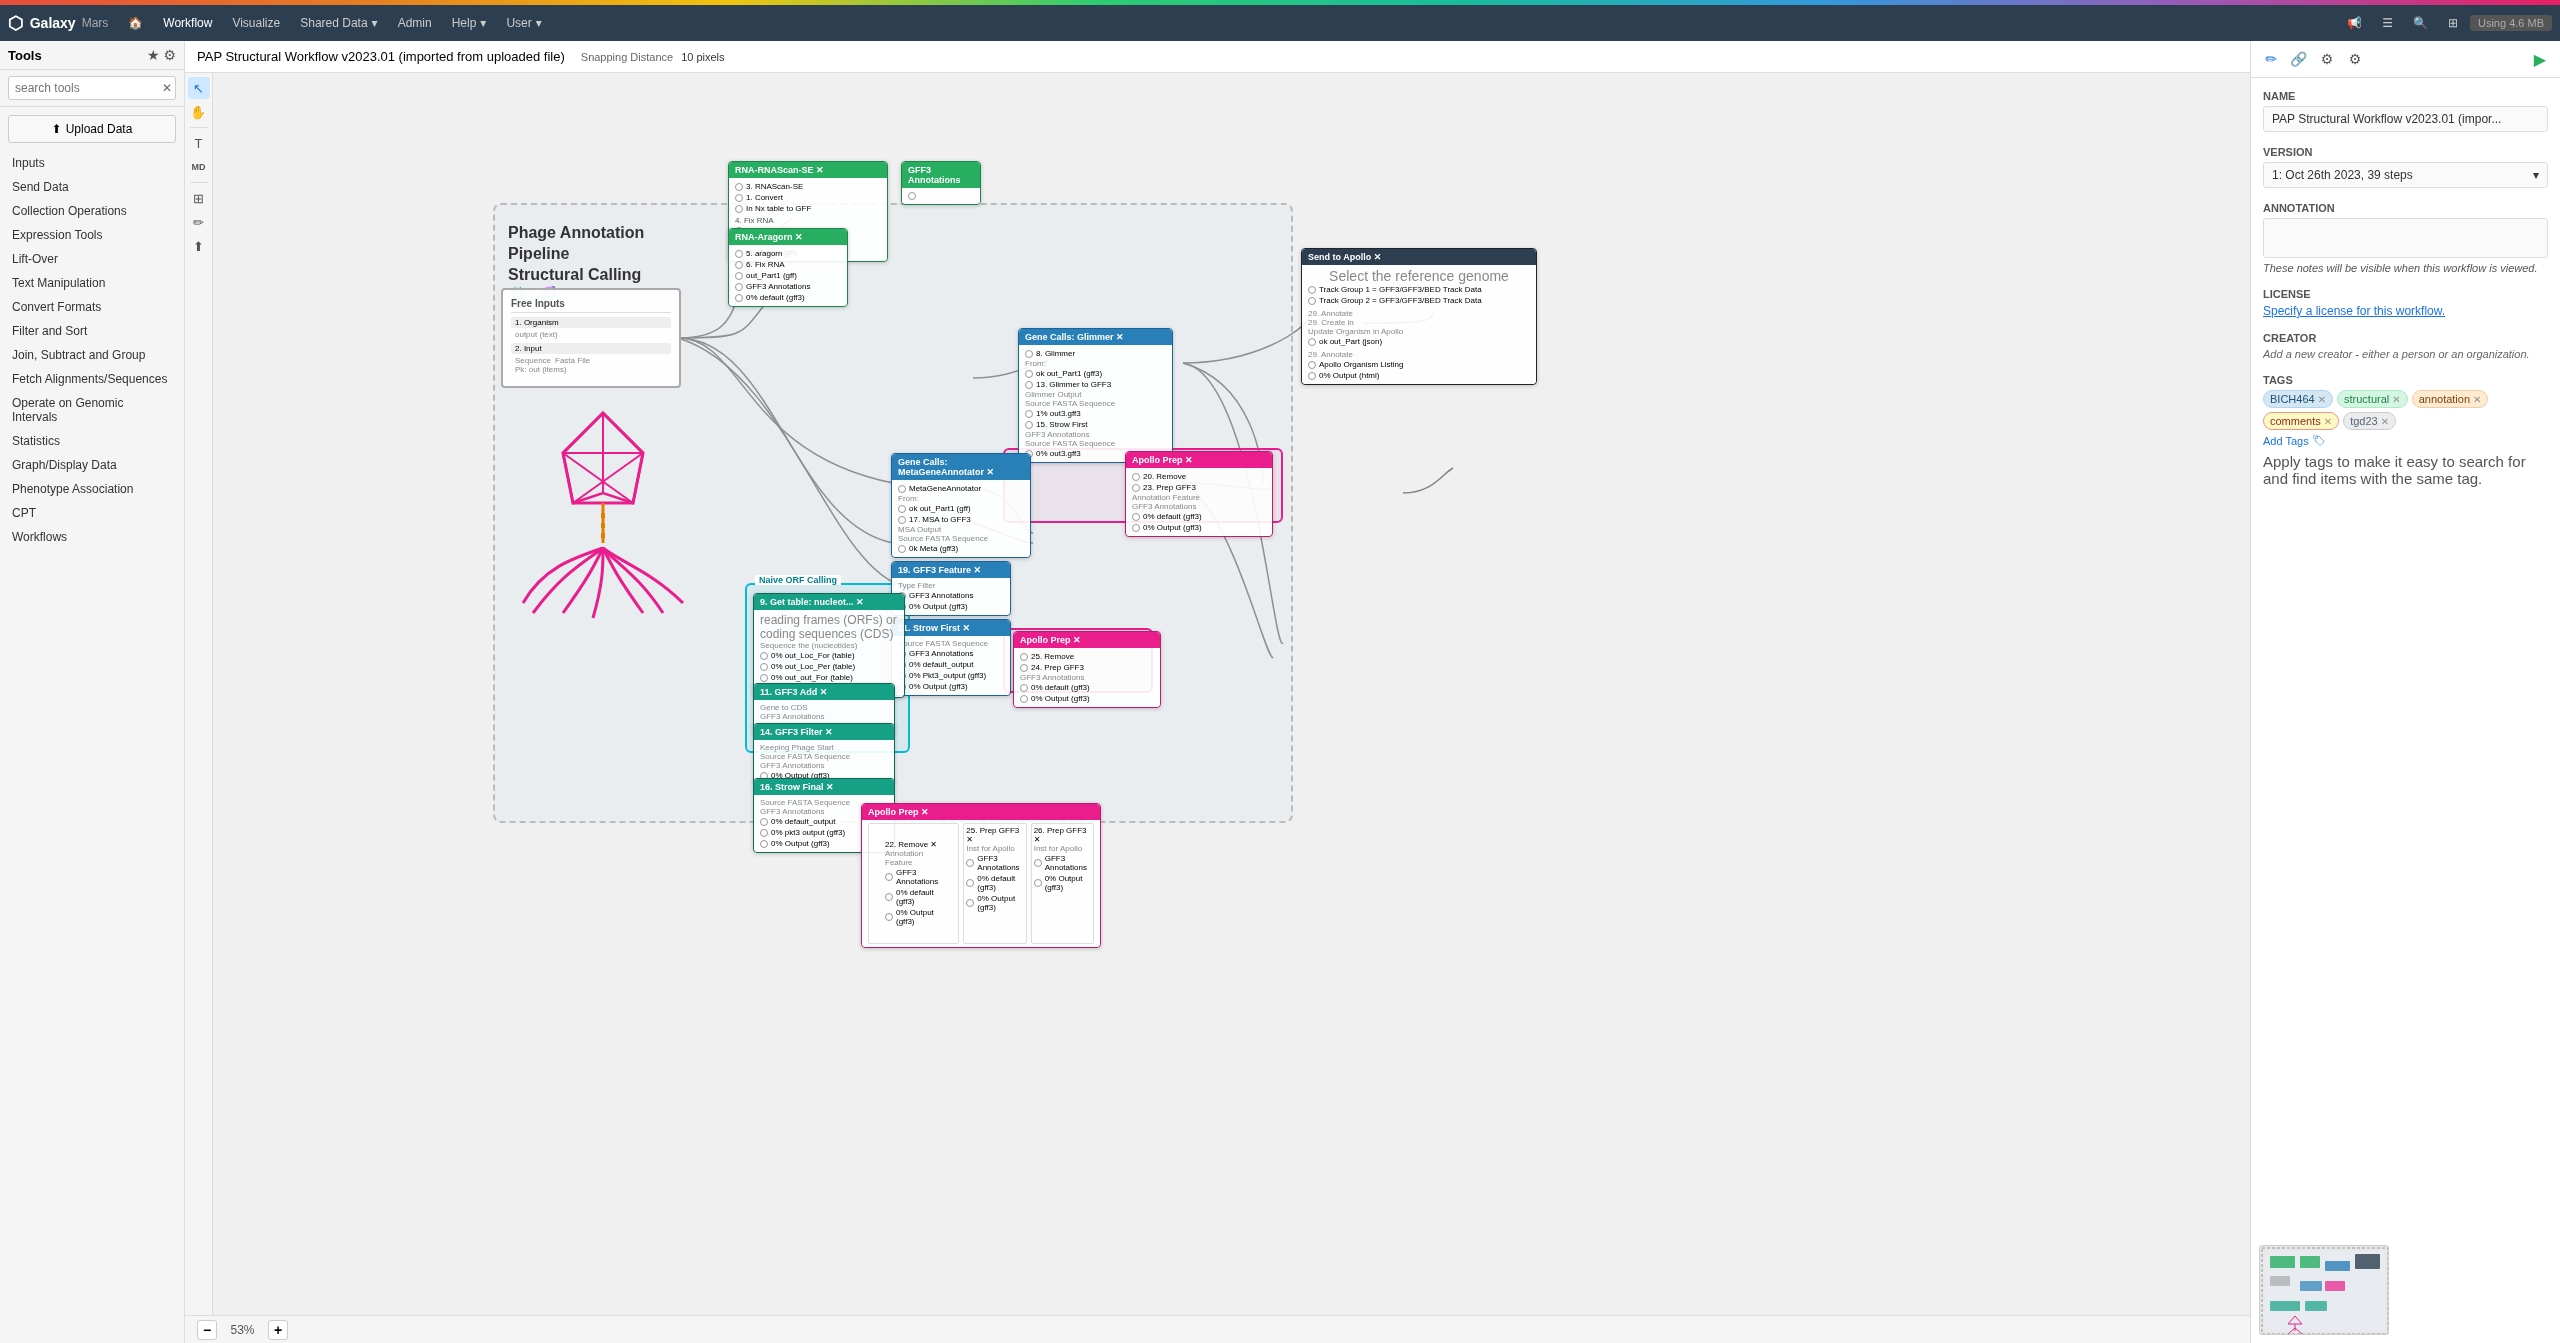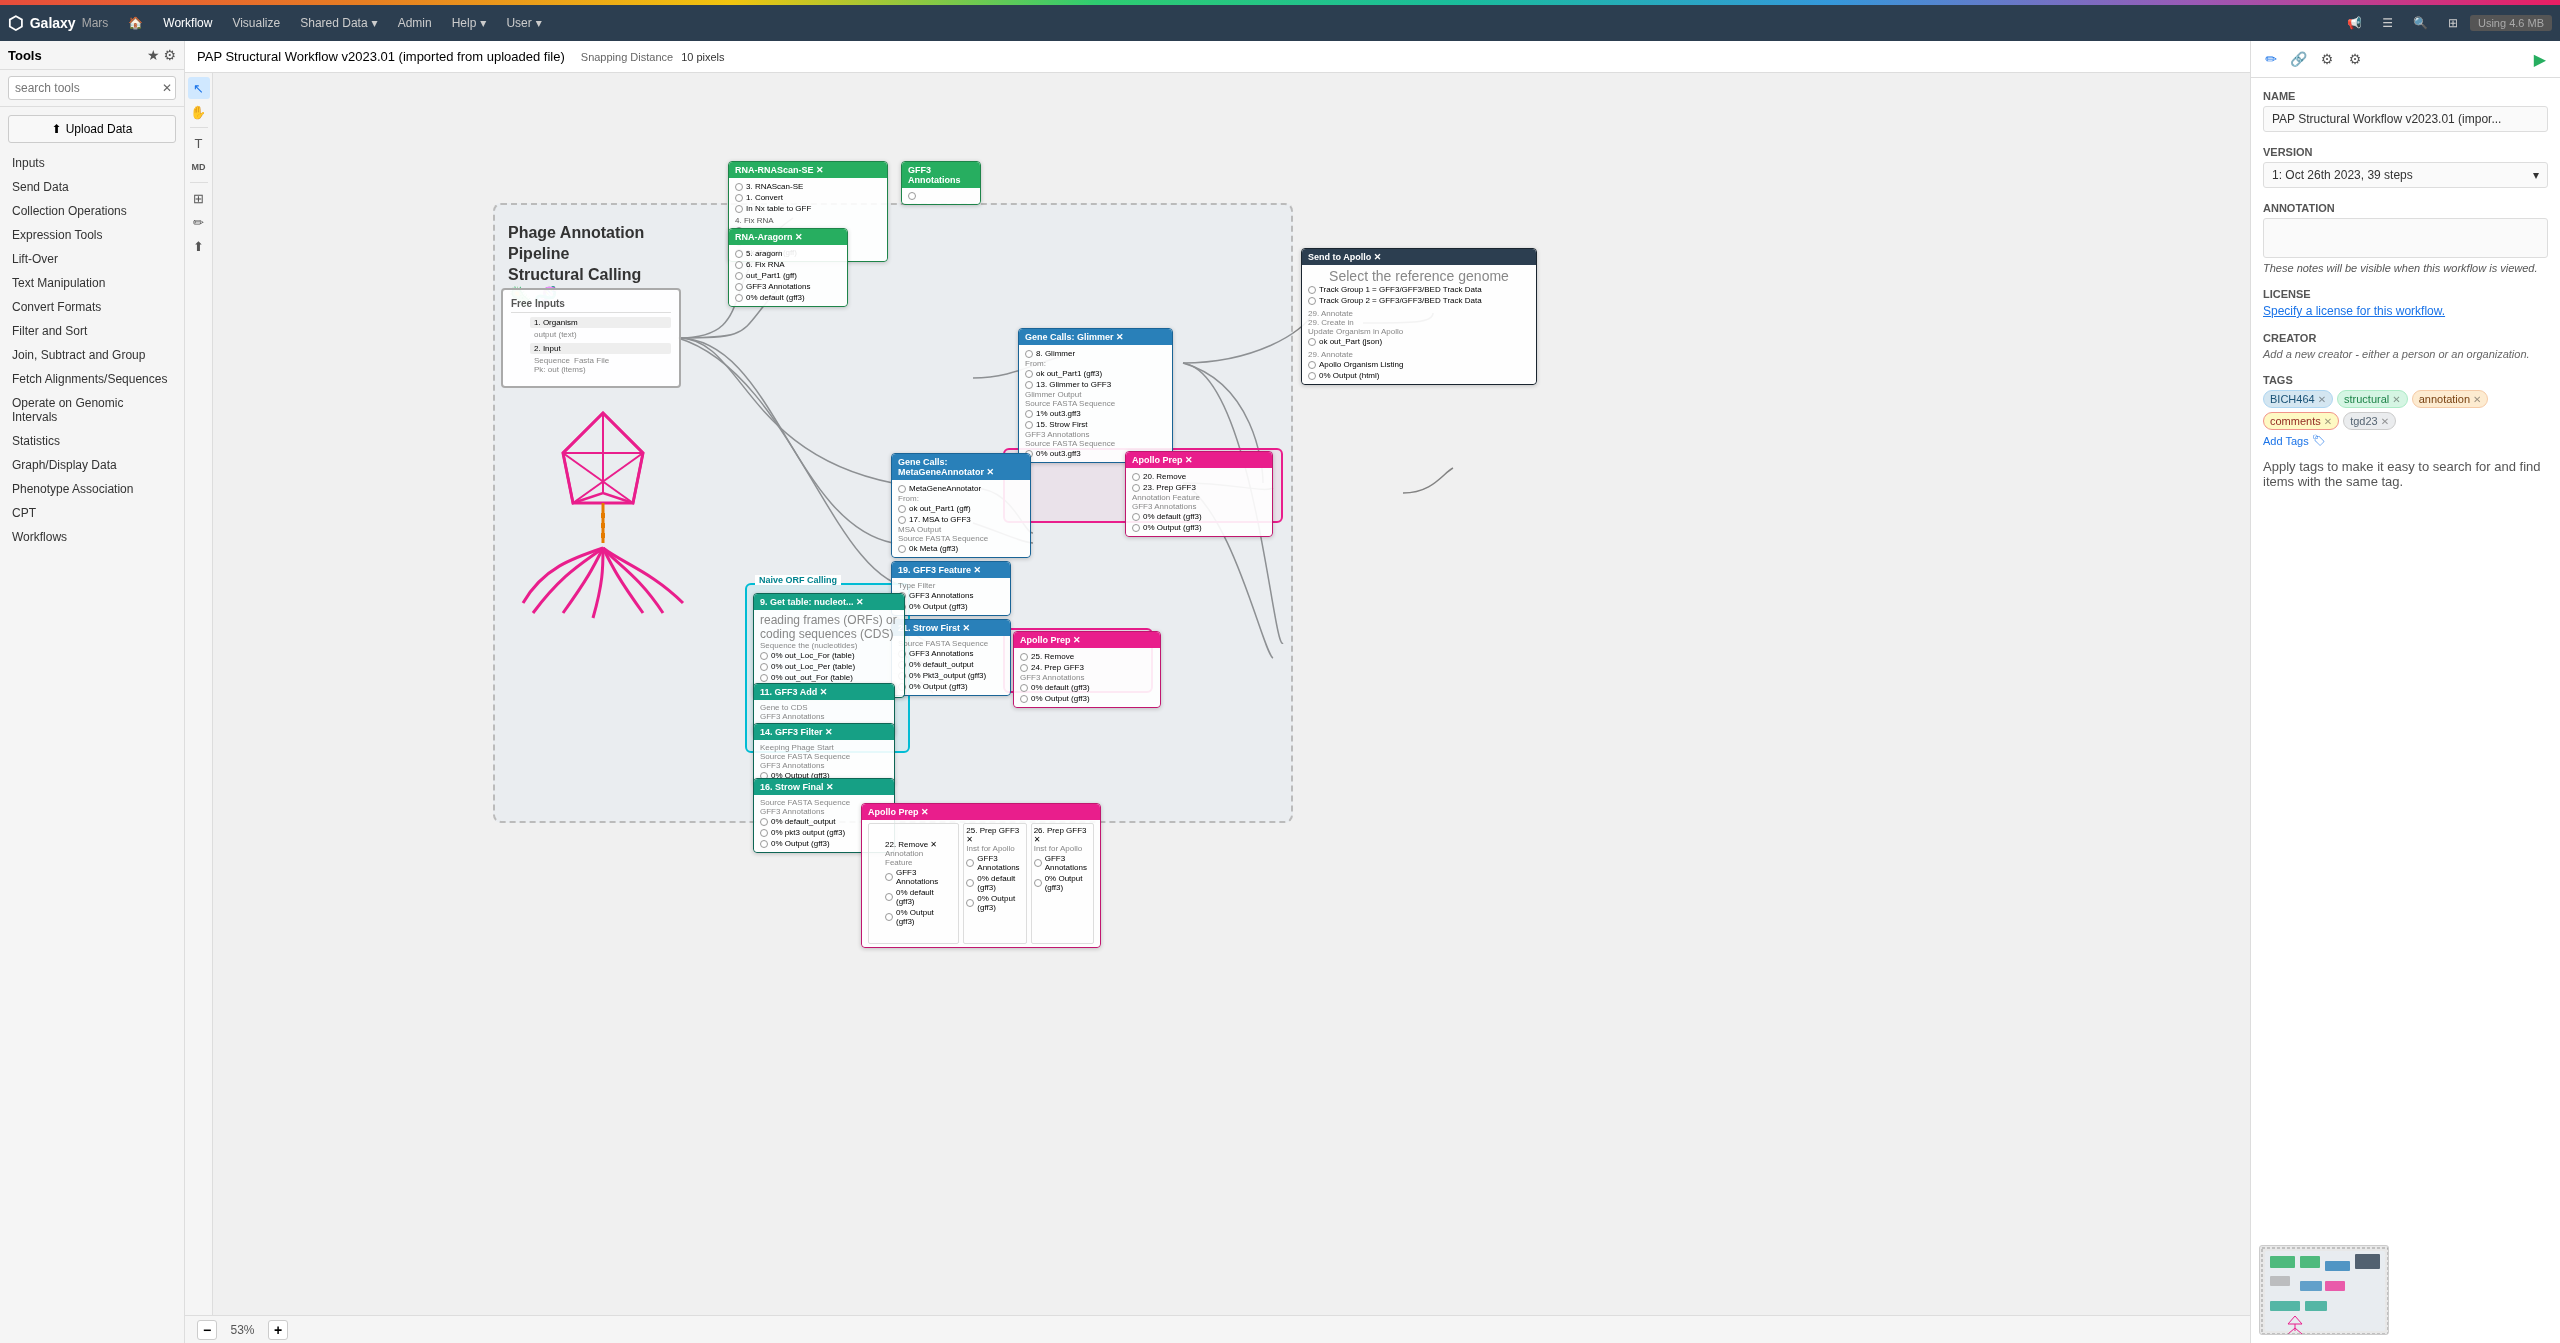--- a/index.html
+++ b/index.html
@@ -108,21 +108,21 @@
     
     .tags-container { display: flex; flex-wrap: wrap; gap: 4px; margin-top: 4px; }
     .tag { padding: 2px 6px; border-radius: 10px; font-size: 11px; display: flex; align-items: center; gap: 3px; }
     .tag .tag-x { cursor: pointer; color: rgba(0,0,0,0.4); font-size: 10px; }
     .tag-blue { background: #d4e6f1; color: #1a5276; border: 1px solid #aed6f1; }
     .tag-green { background: #d5f5e3; color: #1e8449; border: 1px solid #abebc6; }
     .tag-orange { background: #fdebd0; color: #784212; border: 1px solid #f5cba7; }
     .tag-red { background: #fef9c3; color: #922b21; border: 1px solid #f1948a; }
     .tag-gray { background: #eaecee; color: #566573; border: 1px solid #ccc; }
     .add-tags-btn { font-size: 11px; color: #1a73e8; cursor: pointer; display: flex; align-items: center; gap: 3px; margin-top: 4px; }
-    .rp-apply-tags-note { font-size: 13px; color: #555; margin-top: 12px; }
+    .rp-apply-tags-note { font-size: 15px; color: #555; margin-top: 6px; }
 
     
     #mini-map { width: 130px; height: 90px; background: #e8e8e8; border: 1px solid #ccc; border-radius: 3px; margin: 8px; position: relative; overflow: hidden; flex-shrink: 0; }
 
     
     .wf-group-box { position: absolute; border: 2px dashed #bbb; border-radius: 8px; background: rgba(200,220,240,0.15); z-index: 1; }
 
     
     .wf-calling-box { position: absolute; border: 2px solid #00bcd4; border-radius: 6px; background: rgba(0,188,212,0.08); z-index: 1; }
     .wf-calling-box .calling-title { position: absolute; top: -10px; left: 8px; background: white; padding: 0 4px; font-size: 9px; font-weight: bold; color: #00838f; }
@@ -285,21 +285,21 @@
             <path d="M 100 165 C 80 180, 60 190, 30 230" fill="none" stroke="#e91e8c" stroke-width="3"></path>
             <path d="M 100 165 C 90 185, 85 195, 60 230" fill="none" stroke="#e91e8c" stroke-width="3"></path>
             <path d="M 100 165 C 100 185, 100 200, 90 235" fill="none" stroke="#e91e8c" stroke-width="3"></path>
             <path d="M 100 165 C 120 180, 150 190, 180 220" fill="none" stroke="#e91e8c" stroke-width="3"></path>
             <path d="M 100 165 C 115 182, 135 192, 160 230" fill="none" stroke="#e91e8c" stroke-width="3"></path>
             <path d="M 100 165 C 110 185, 115 195, 140 230" fill="none" stroke="#e91e8c" stroke-width="3"></path>
           </svg>
 
           <div class="wf-input-box" style="left:288px; top:215px; width:180px; height:100px;">
             <div class="box-title">Free Inputs</div>
-            <div style="display:flex; flex-direction:column; gap:4px; font-size:8px;margin-left:19px;">
+            <div style="display:flex; flex-direction:column; gap:4px; font-size:8px;">
               <div>
                 <div style="background:#eee; border-radius:2px; padding:1px 4px; margin-bottom:2px;">1. Organism</div>
                 <div style="color:#888; padding-left:4px;">output (text)</div>
               </div>
               <div>
                 <div style="background:#eee; border-radius:2px; padding:1px 4px; margin-bottom:2px;">2. Input</div>
                 <div style="color:#888; padding-left:4px; display:flex; gap:4px;">
                   <span>Sequence</span>
                   <span>Fasta File</span>
                 </div>

